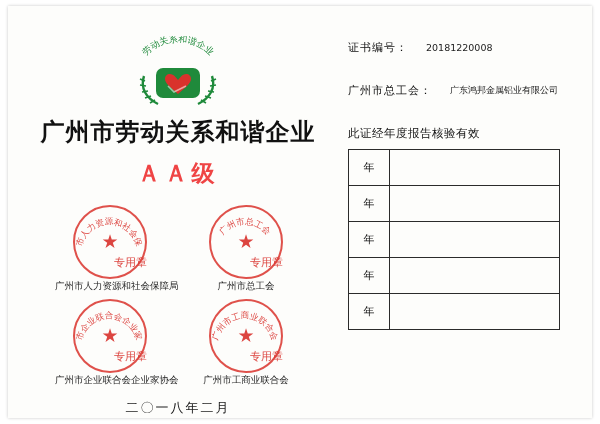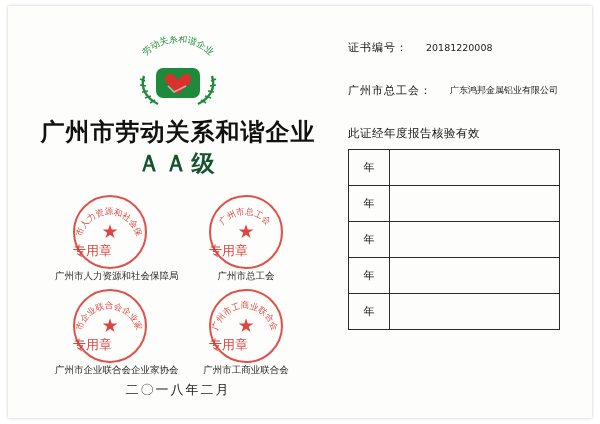--- a/index.html
+++ b/index.html
@@ -60,23 +60,23 @@
     font-size: 24px;
     font-weight: bold;
     color: #111;
     letter-spacing: 1px;
     margin-top: 4px;
   }
   .title-grade {
     font-family: "DejaVu Sans", sans-serif;
     font-size: 23px;
     font-weight: bold;
-    color: #14532d;
+    color: #ef4444;
     letter-spacing: 4px;
-    margin-top: 0;
+    margin-top: 10px;
   }
 
   
   .seal-row {
     display: flex;
     justify-content: center;
     gap: 26px;
     margin-top: 16px;
   }
   .seal-block { width: 110px; text-align: center; }
@@ -113,35 +113,35 @@
     fill: #d9322c;
     font-family: "DejaVu Sans", sans-serif;
     font-size: 8.5px;
     opacity: 0.9;
   }
   .seal .seal-bottom {
     position: absolute;
     left: 0;
     bottom: 9px;
     width: 74px;
-    text-align: left;
+    text-align: right;
     color: #d9322c;
-    font-size: 13px;
+    font-size: 11px;
     opacity: 0.9;
   }
   .seal-caption {
     margin-top: 1px;
     font-size: 9.5px;
     color: #1f1f1f;
     font-family: "DejaVu Sans", sans-serif;
     white-space: nowrap;
   }
   .seal-row.second { margin-top: 6px; }
   .date-line {
-    margin-top: 4px;
+    margin-top: 12px;
     font-family: "DejaVu Sans", sans-serif;
     font-size: 13px;
     letter-spacing: 2px;
     color: #1a1a1a;
     text-align: center;
   }
 
   
   .field-row {
     display: flex;

